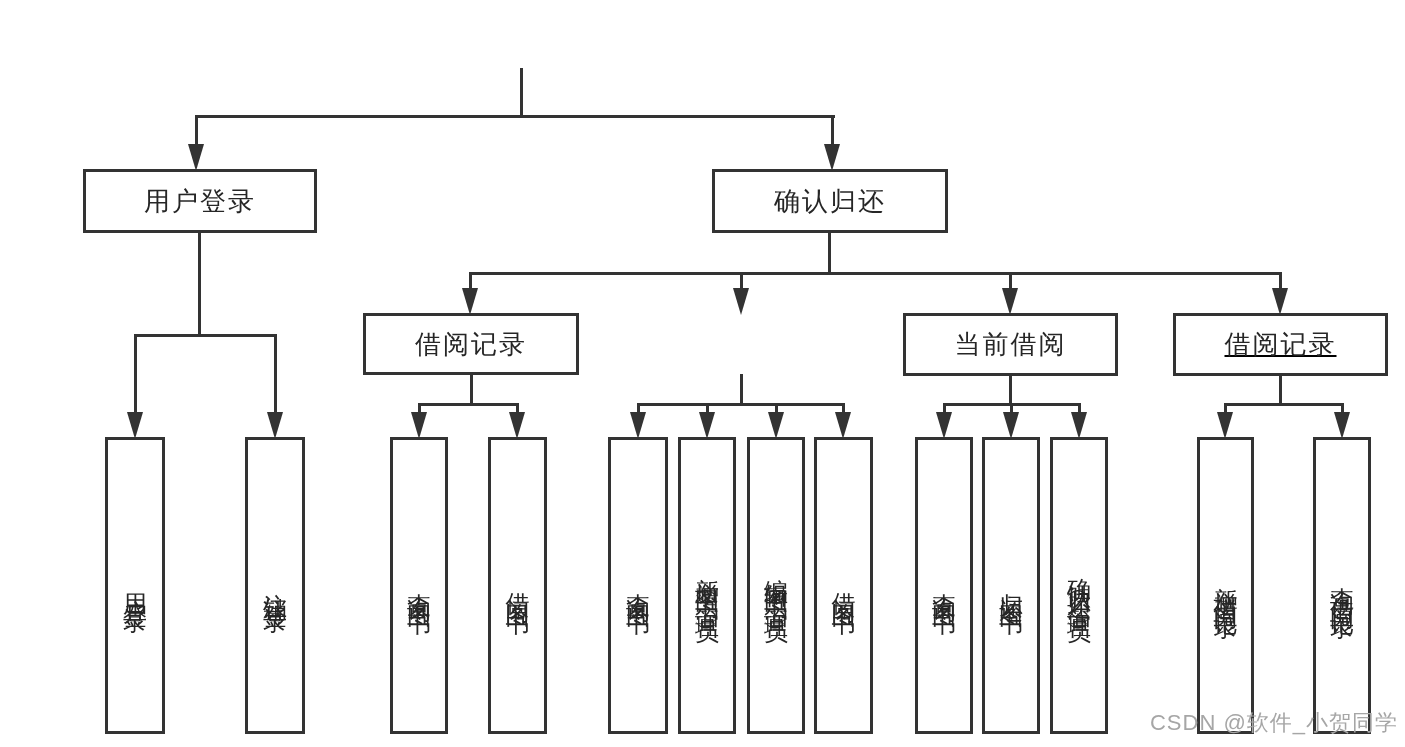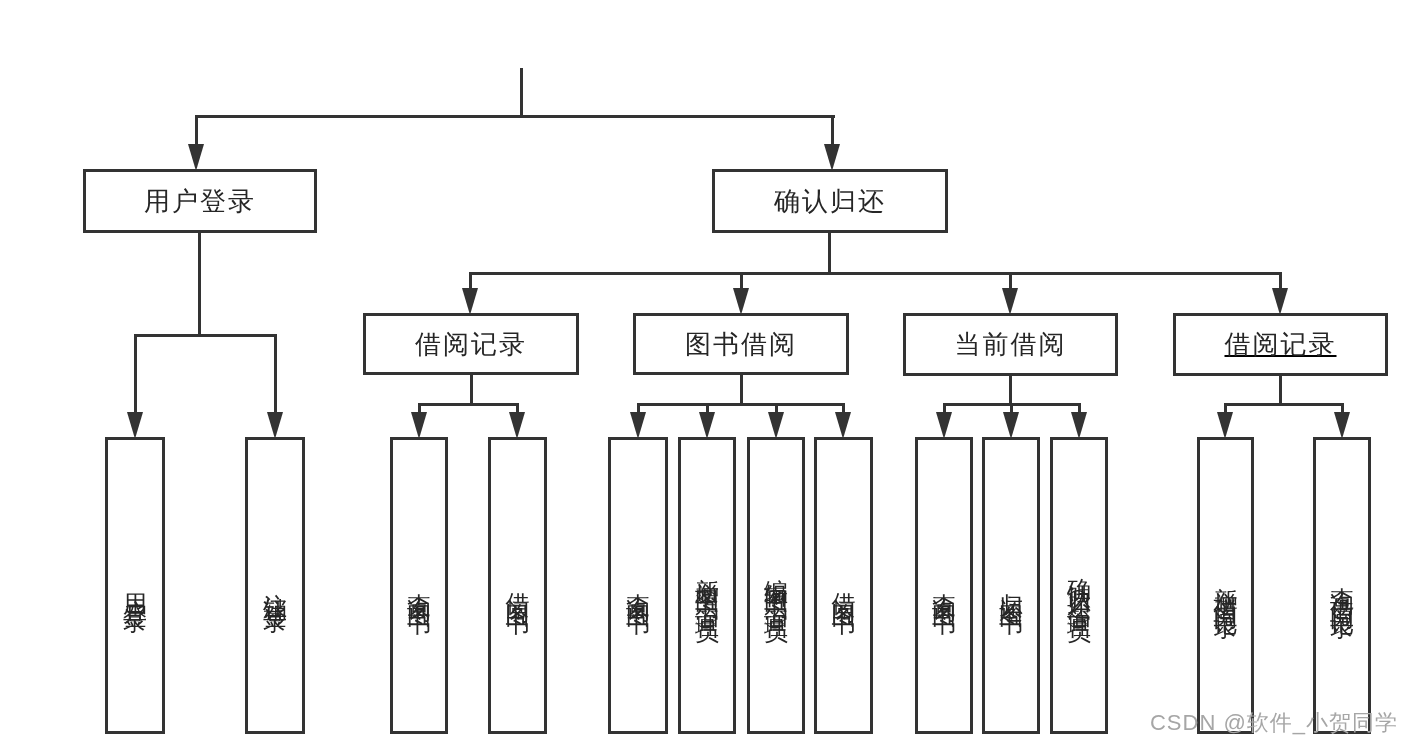--- a/index.html
+++ b/index.html
@@ -124,23 +124,20 @@
   <div class="box" style="left:83px;top:169px;width:234px;height:64px;">
     <span class="hlabel">用户登录</span>
   </div>
   <div class="box" style="left:712px;top:169px;width:236px;height:64px;">
     <span class="hlabel">确认归还</span>
   </div>
 
   <div class="box" style="left:363px;top:313px;width:216px;height:62px;">
     <span class="hlabel">借阅记录</span>
   </div>
-  <div class="box" style="left:633px;top:313px;width:216px;height:62px;">
-    <span class="hlabel">图书借阅</span>
-  </div>
   <div class="box" style="left:903px;top:313px;width:215px;height:63px;">
     <span class="hlabel">当前借阅</span>
   </div>
   <div class="box" style="left:1173px;top:313px;width:215px;height:63px;text-decoration:underline;">
     <span class="hlabel">借阅记录</span>
   </div>
 
   <div class="box vbox" style="left:105px;width:60px;">
     <span class="vlabel">用户登录</span>
   </div>

